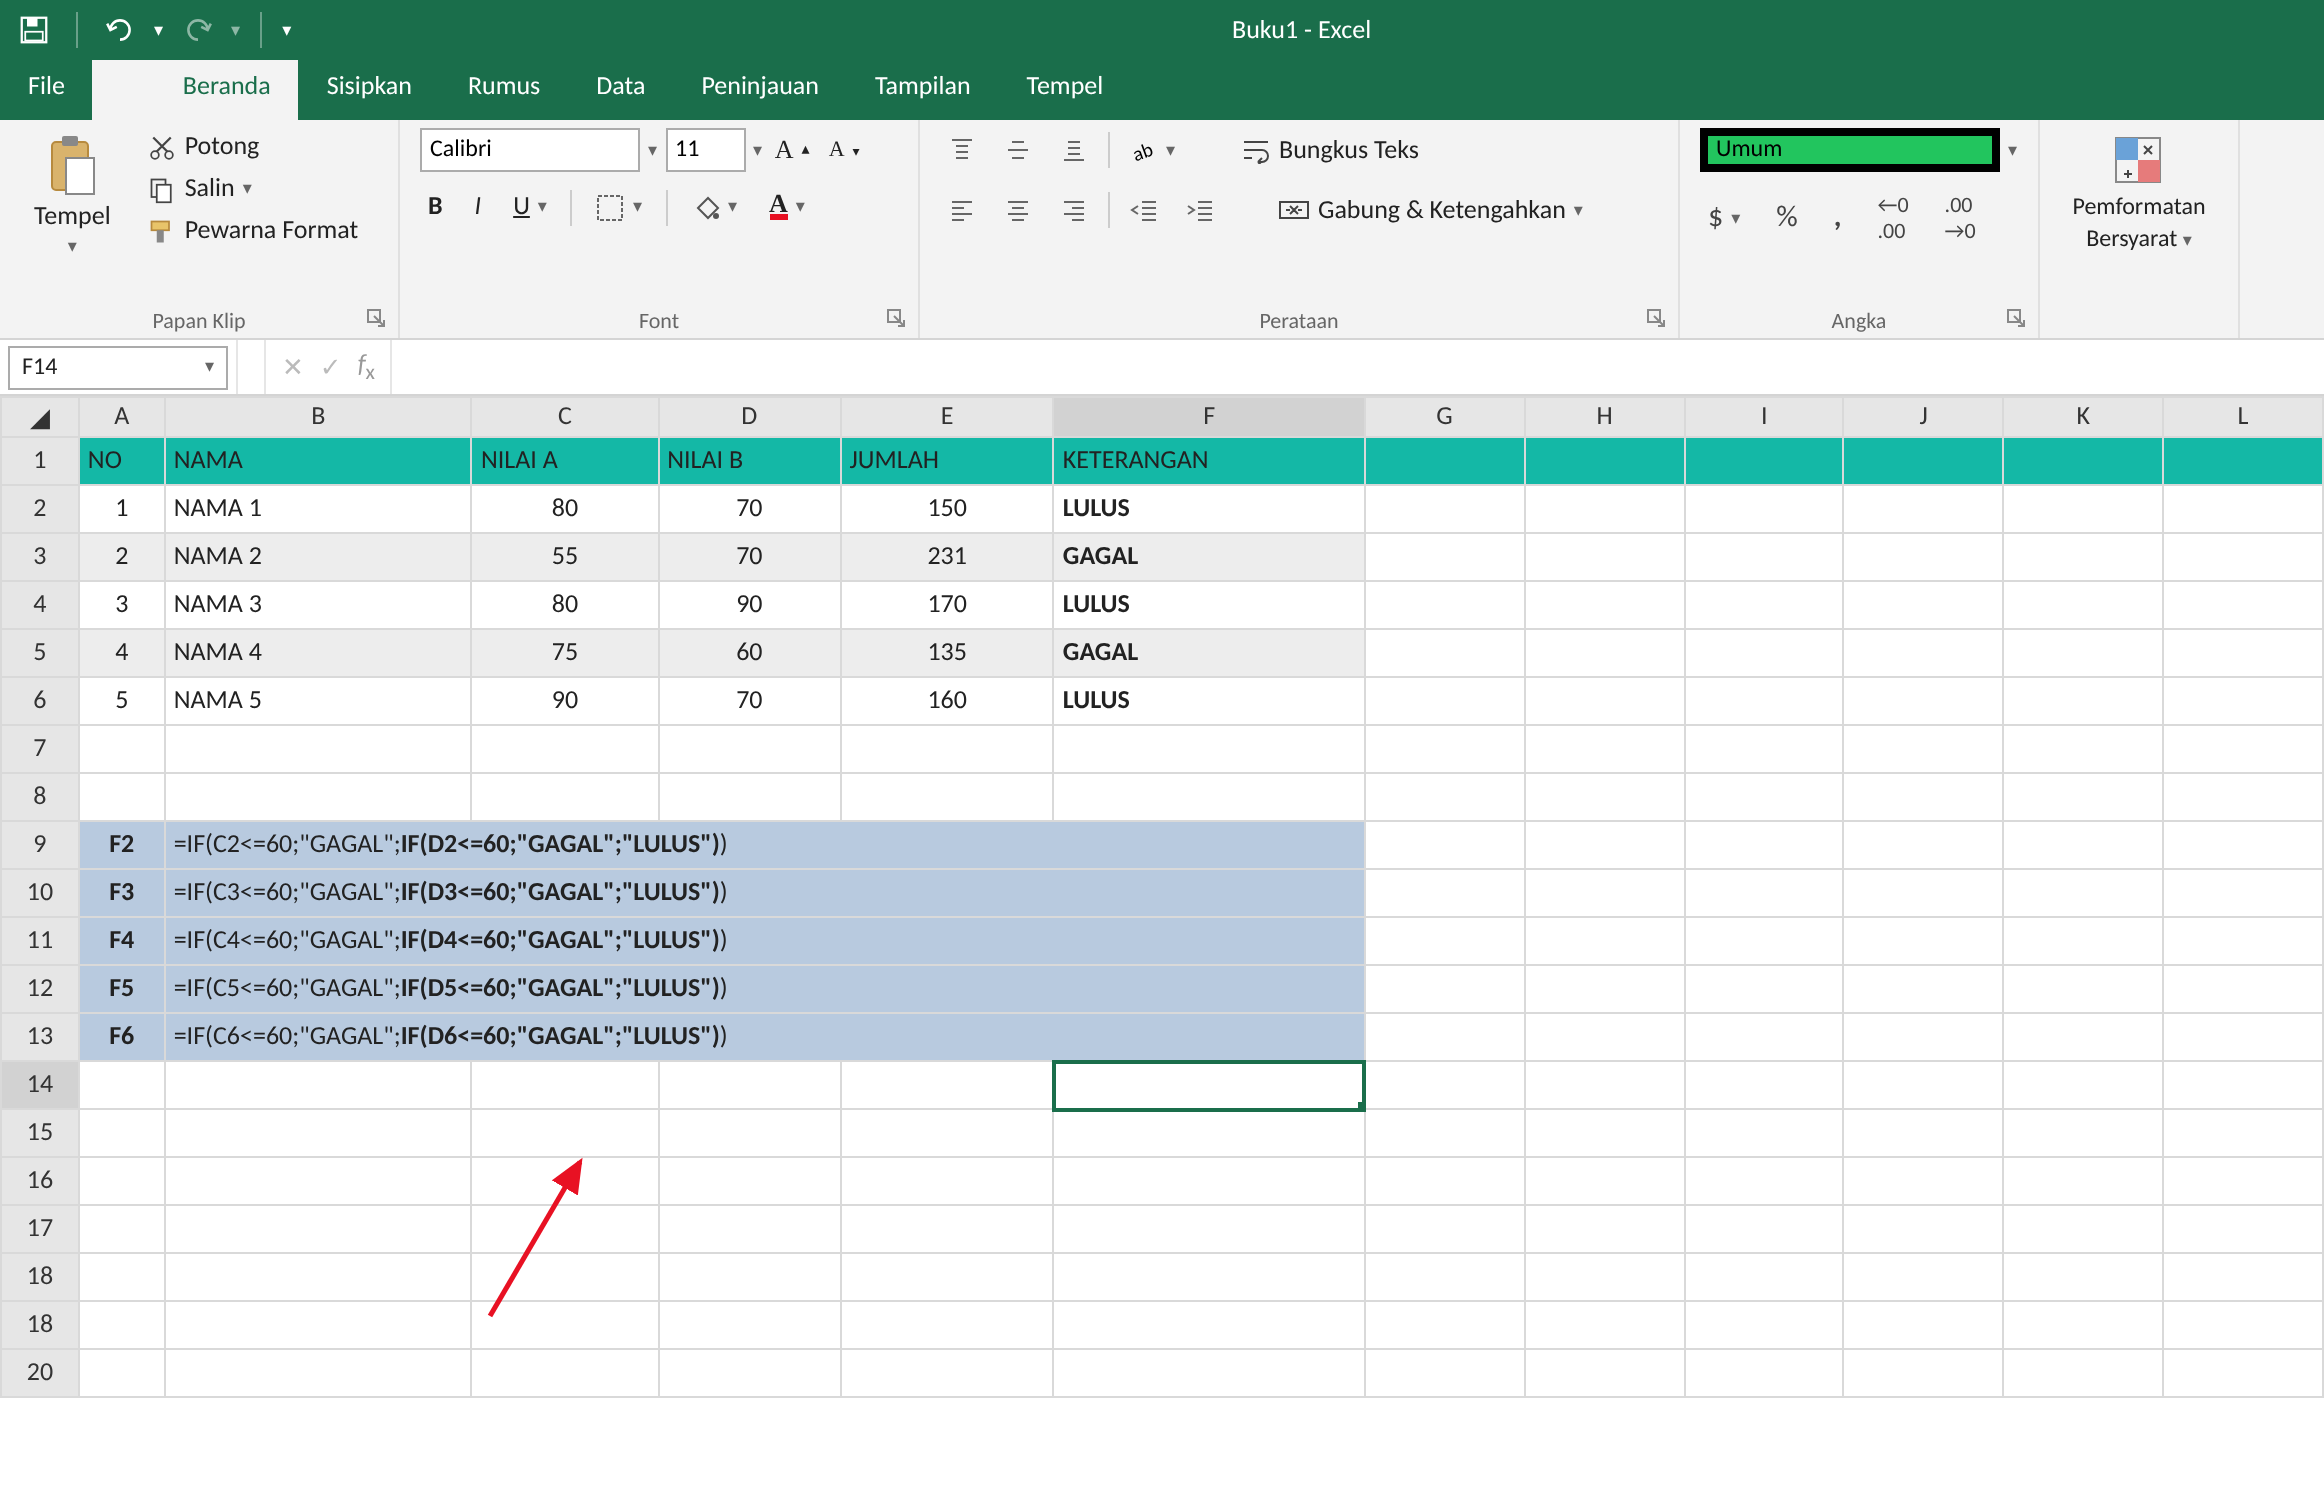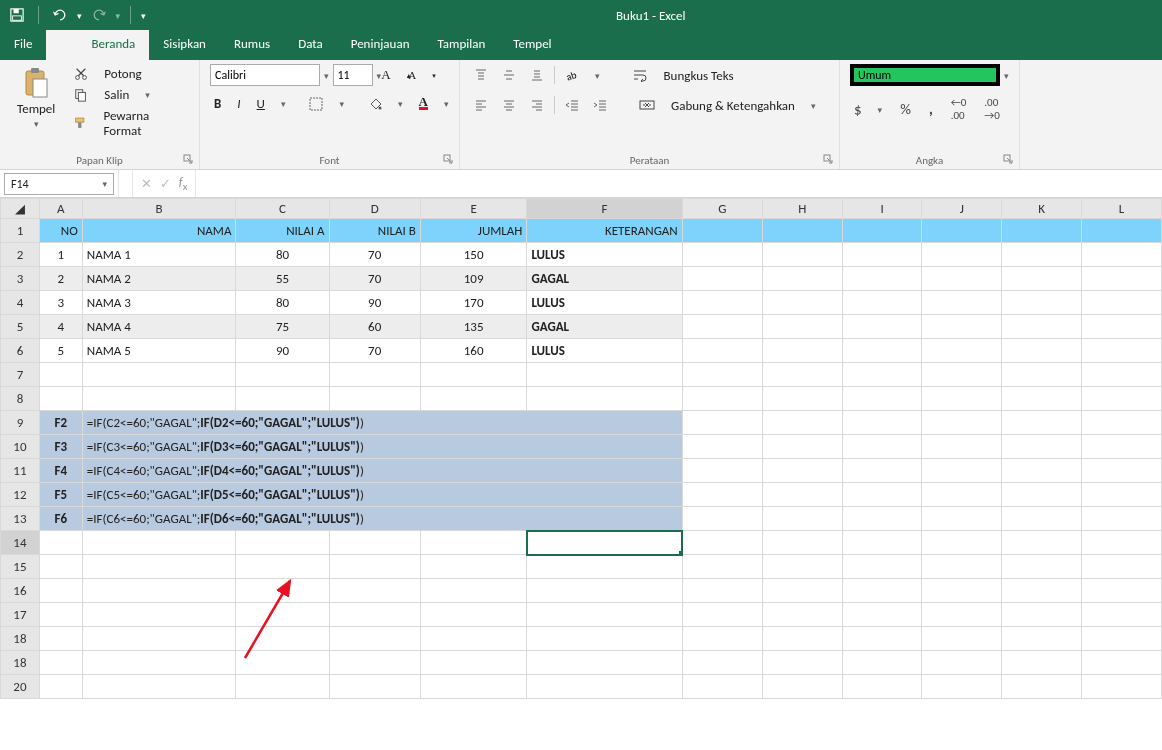--- a/index.html
+++ b/index.html
@@ -13,42 +13,42 @@
   
   .ribbontabs { background: #1a6e4b; height: 30px; display: flex; color: #fff; font-size: 13px; }
   .ribbontabs .tab { padding: 6px 14px 7px; cursor: pointer; }
   .ribbontabs .tab.active { background: #f3f3f3; color: #1a6e4b; padding-left: 45px; }
   .ribbontabs .tellme { display:flex; align-items:center; gap:8px; padding: 6px 14px; }
   
   .ribbon { background: #f3f3f3; border-bottom: 1px solid #d4d4d4; height: 110px; display: flex; }
   .group { border-right: 1px solid #e0e0e0; padding: 4px 10px 2px; display:flex; flex-direction:column; justify-content:space-between; }
   .group-label { text-align:center; font-size:11px; color:#666; padding-top:2px; position:relative; }
   .group-label .launcher { position:absolute; right:-4px; bottom:0; }
-  .fakebtn { border:1px solid transparent; padding:1px 3px; display:inline-flex; align-items:center; gap:16px; }
+  .fakebtn { border:1px solid transparent; padding:1px 3px; display:inline-flex; align-items:center; gap:4px; }
   .bigbtn { display:flex; flex-direction:column; align-items:center; justify-content:center; gap:2px; padding:2px 6px; }
   .row { display:flex; align-items:center; gap:4px; }
   .stack { display:flex; flex-direction:column; gap:2px; }
   input.fontname { width:110px; height:22px; border:1px solid #ababab; font-size:12px; padding:0 4px; background:#fff; }
   input.fontsize { width:40px; height:22px; border:1px solid #ababab; font-size:12px; padding:0 4px; background:#fff; }
   input.numfmt { width:150px; height:22px; border:4px solid #000000; font-size:12px; padding:0 4px; background:#22c55e;}
   .iconbox { width:22px; height:22px; display:inline-flex; align-items:center; justify-content:center; }
   
   .formulabar { height:28px; border-bottom:1px solid #d4d4d4; display:flex; align-items:center; background:#fff; }
   .namebox { width:110px; height:22px; border:1px solid #ababab; margin:0 4px; font-size:12px; padding:0 6px; display:flex; align-items:center; justify-content:space-between;}
   .fx-icons { display:flex; align-items:center; gap:8px; color:#999; padding:0 8px; border-left:1px solid #e6e6e6; border-right:1px solid #e6e6e6; height:100%; }
   .fx-input { flex:1; height:22px; border:none; outline:none; padding:0 6px; font-size:13px;}
   
   .gridwrap { position:relative; overflow:hidden; }
   table.grid { border-collapse:collapse; table-layout:fixed; }
   table.grid th, table.grid td { border:1px solid #d9d9d9; font-size:13px; height:24px; padding:0 4px; overflow:hidden; white-space:nowrap; }
   table.grid thead th { background:#e6e6e6; font-weight:normal; color:#333; text-align:center; height:20px; }
   table.grid .rowhdr { background:#e6e6e6; text-align:center; width:40px; color:#333; }
   .selhdr { background:#d2d2d2 !important; }
   
-  .headerRow td.cell { background:#7dd3fc; text-align:right; font-weight:normal; }
+  .headerRow td.cell { background:#14b8a6; text-align:left; font-weight:normal; }
   .dataRow td.cell.colA { text-align:center; }
   .dataRow td.cell.colC, .dataRow td.cell.colD, .dataRow td.cell.colE { text-align:center; }
   .dataRow:nth-child(odd) td.cell.band { background:#ededed; }
   .dataRow td.cell.ket { font-weight:bold; }
   .blue td.cell.band2 { background:#b8cadf; }
   .blue td.cell.colA { font-weight:bold; text-align:center; }
   .selcell { outline:2px solid #1a6e4b; outline-offset:-1px; position:relative; }
   .selcell::after { content:""; position:absolute; right:-3px; bottom:-3px; width:6px; height:6px; background:#1a6e4b; }
   
   .arrow { position:absolute; left:235px; top:375px; pointer-events:none; }
@@ -291,20 +291,33 @@
       </div>
     </div>
     <div class="group-label"><span>Angka</span>
       <span class="launcher"><svg width="10" height="10">
             <rect x="1" y="1" width="6" height="6" fill="none" stroke="#888"></rect>
             <path d="M4 4 L9 9 M9 6 V9 H6" stroke="#888" fill="none"></path>
           </svg></span>
     </div>
   </div>
 
+  <div class="group" style="width:100px">
+    <div class="bigbtn fakebtn">
+      <svg width="28" height="28" viewBox="0 0 28 28">
+        <rect x="2" y="2" width="22" height="22" fill="none" stroke="#888"></rect>
+          <rect x="2" y="2" width="11" height="11" fill="#6aa2d8"></rect>
+          <rect x="13" y="13" width="11" height="11" fill="#e67b7b"></rect>
+        <path d="M6 20 h4 M8 18 v4 M16 6 l4 4 M20 6 l-4 4" stroke="#444"></path>
+      </svg>
+      <span style="font-size:12px">Pemformatan</span>
+      <span style="font-size:12px"><span>Bersyarat</span> <span class="chev">▾</span></span>
+    </div>
+    <div class="group-label"></div>
+  </div>
 </div>
 
 <div class="formulabar">
   <div class="namebox">
     <span>F14</span>
       <span class="chev">▾</span>
   </div>
   <div style="width:14px;border-left:1px solid #e6e6e6;height:100%"></div>
   <div class="fx-icons">
     <span style="color:#bbb">✕</span>
@@ -378,21 +391,21 @@
           <td class="cell"></td>
           <td class="cell"></td>
           <td class="cell"></td>
         </tr>
         <tr class="dataRow">
           <td class="rowhdr">3</td>
           <td class="cell band colA">2</td>
           <td class="cell band">NAMA 2</td>
           <td class="cell band colC">55</td>
           <td class="cell band colD">70</td>
-          <td class="cell band colE">109</td>
+          <td class="cell band colE">231</td>
           <td class="cell band ket">GAGAL</td>
           <td class="cell"></td>
           <td class="cell"></td>
           <td class="cell"></td>
           <td class="cell"></td>
           <td class="cell"></td>
           <td class="cell"></td>
         </tr>
         <tr class="dataRow">
           <td class="rowhdr">4</td>

